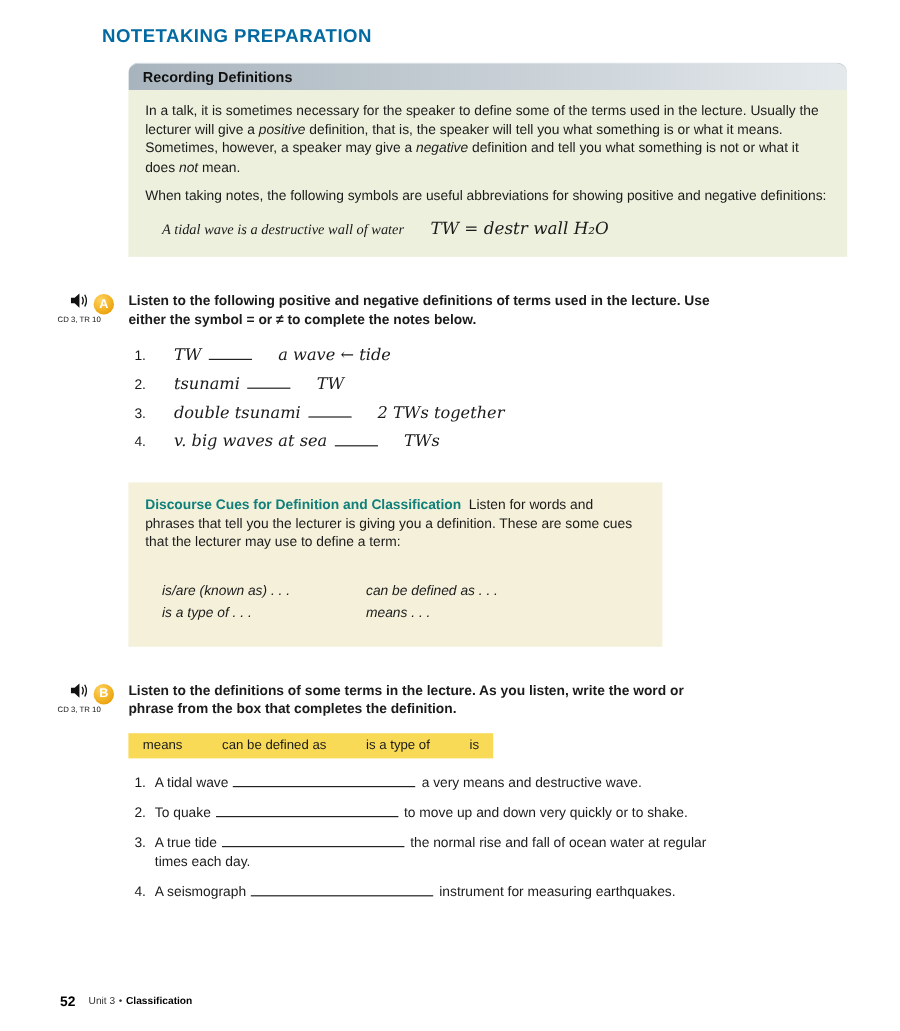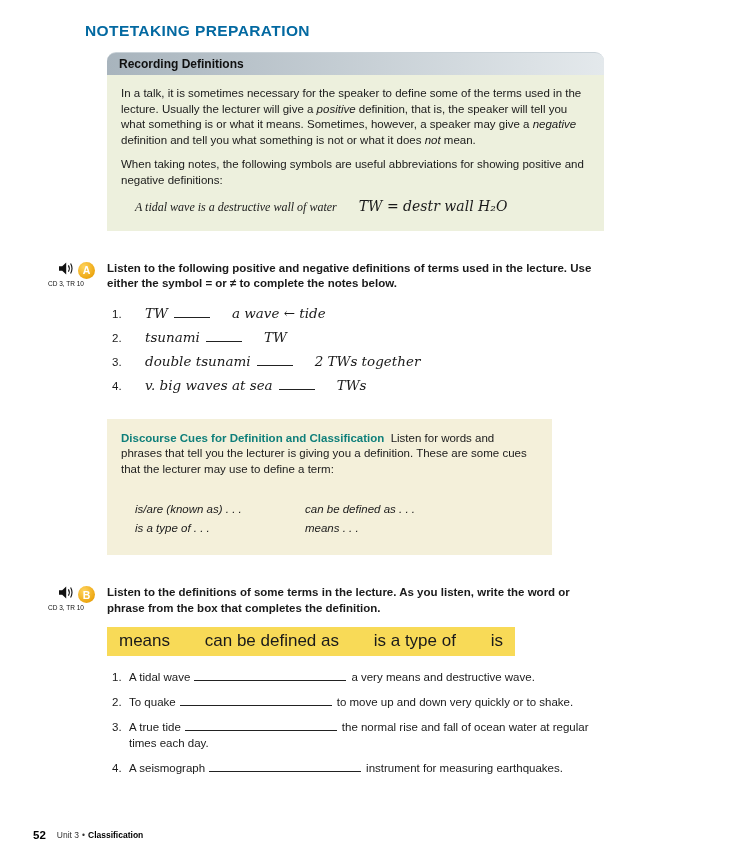--- a/index.html
+++ b/index.html
@@ -13,21 +13,21 @@
     position:absolute; top:72px; left:410px; z-index:6;
     font-family:"DejaVu Sans", sans-serif; font-weight:bold;
     font-size:118px; letter-spacing:14px; color:rgba(195,195,195,0.30);
     pointer-events:none; white-space:nowrap;
   }
   .page-title {
     margin:22px 0 0 85px; font-size:15.5px; font-weight:bold;
     letter-spacing:0.4px; color:#0369a1;
   }
   
-  .rec-box { position:relative; margin:12px 0 0 107px; width:497px; z-index:2; }
+  .rec-box { position:relative; margin:12px 0 0 107px; width:599px; z-index:2; }
   .rec-header {
     background:linear-gradient(to right, #a8b4bd, #e4e9ec);
     border-radius:9px 9px 0 0; padding:4px 12px 4px;
     font-size:12px; font-weight:bold; color:#101010;
     border-top:1px solid #c9d2d8;
   }
   .rec-body { background:#edf0dd; padding:11px 14px 15px; font-size:11.5px; line-height:15.5px; }
   .rec-body p { margin-bottom:9px; }
   .it { font-style:italic; }
   .sym-rows { margin:2px 0 4px 18px; }
@@ -64,33 +64,33 @@
     margin:26px 0 0 107px; width:445px; background:#f4f0da;
     padding:12px 14px 13px; font-size:11.5px; line-height:15.5px; z-index:2; position:relative;
   }
   .disc-title { color:#0f7f7a; font-weight:bold; }
   .cues { display:flex; margin:25px 0 0 14px; font-style:italic; }
   .cues-col1 { width:170px; }
   .cues div { margin-bottom:3px; }
   
   .word-box {
     margin-top:11px; display:inline-block; background:#f8da57;
-    padding:4px 12px 5px; font-size:17px;
+    padding:4px 12px 5px; font-size:11px;
   }
   .word-box span { margin-right:30px; }
   .word-box span:last-child { margin-right:0; }
   .b-items { margin-top:13px; margin-left:5px; }
   .b-item { display:flex; align-items:baseline; margin-bottom:9px; font-size:11.5px; line-height:16px; }
   .b-text { flex:1; }
   .blank-long {
     display:inline-block; width:152px; height:11px; margin:0 5px 0 4px;
     border-bottom:1px solid #222;
   }
   
-  .footer { position:absolute; left:33px; bottom:18px; display:flex; align-items:center; }
+  .footer { position:absolute; left:50px; bottom:18px; display:flex; align-items:flex-start; }
   .footer-page { font-weight:bold; font-size:11.5px; color:#000; }
   .footer-unit { font-size:8.5px; margin-left:11px; color:#333; }
   .footer-bullet { font-size:8.5px; margin:0 3px; color:#333; }
   .footer-section { font-size:8.5px; font-weight:bold; color:#000; }
   .speaker-svg { display:inline-block; }
 </style>
 </head>
 <body>
 
 <div class="page">

